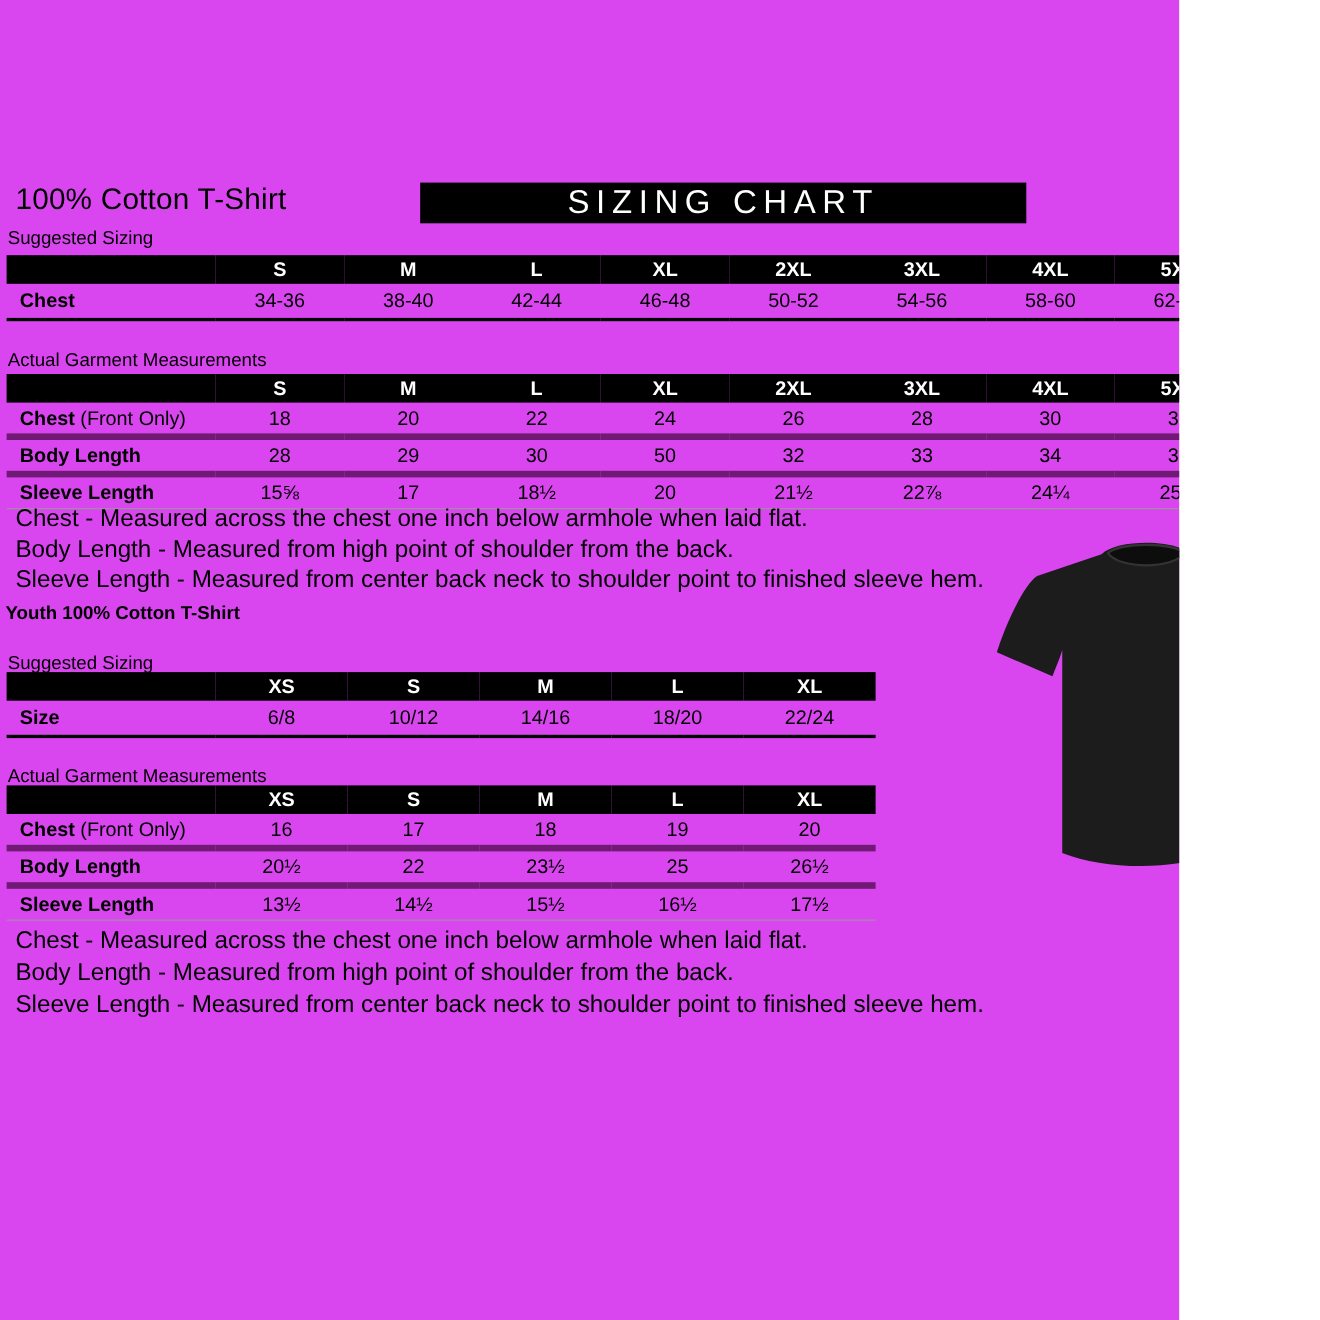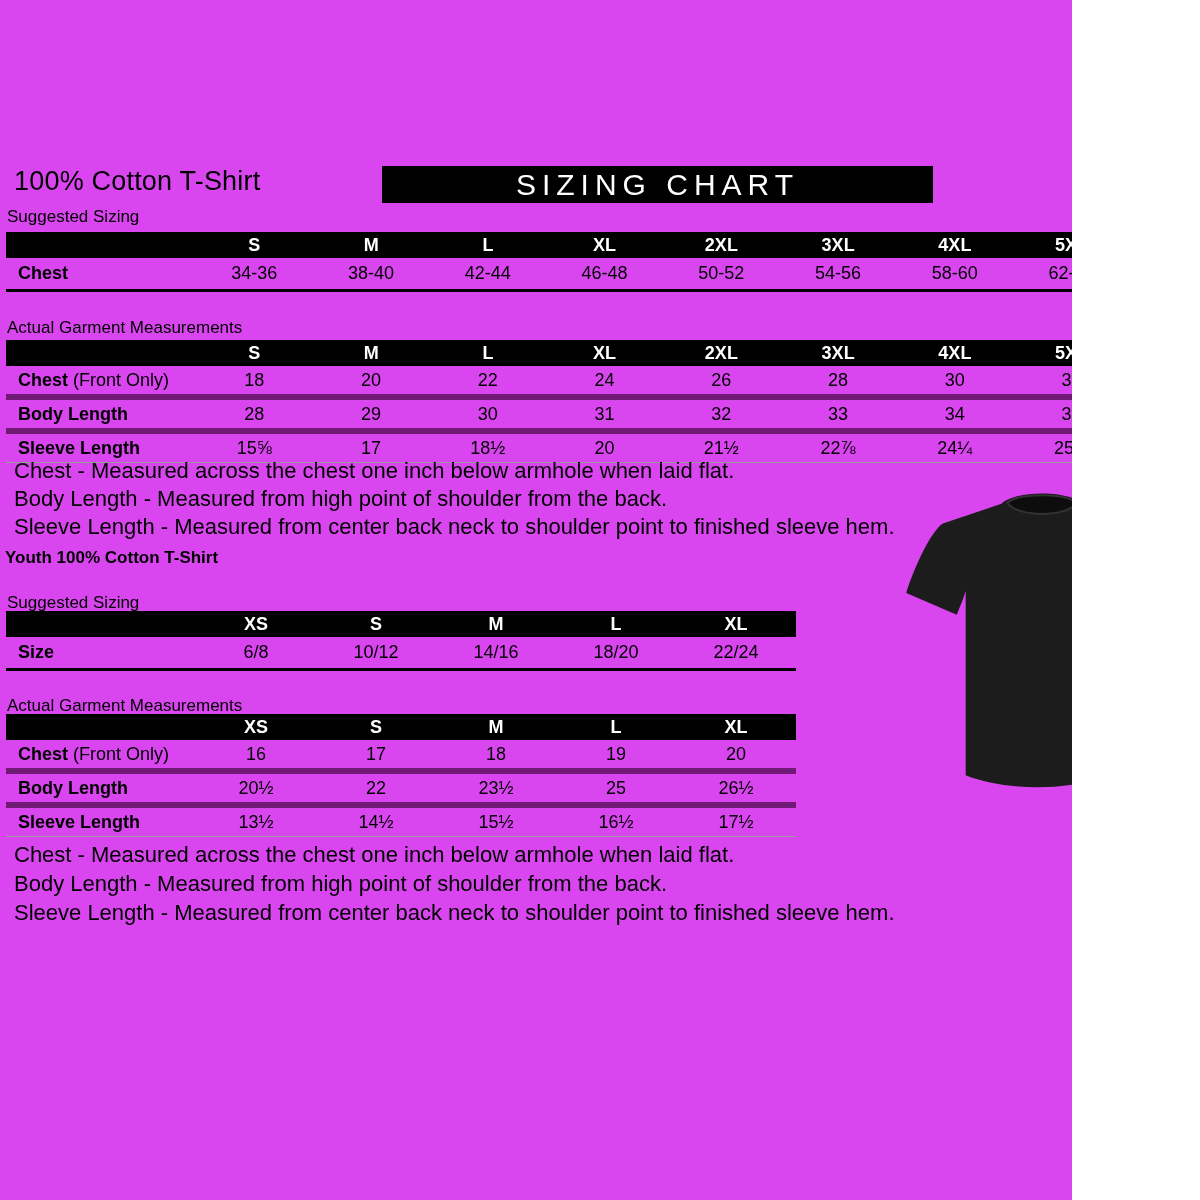--- a/index.html
+++ b/index.html
@@ -108,21 +108,21 @@
           <td>26</td>
           <td>28</td>
           <td>30</td>
           <td>32</td>
         </tr>
         <tr>
           <td class="rowlabel"><b>Body Length</b></td>
           <td>28</td>
           <td>29</td>
           <td>30</td>
-          <td>31</td>
+          <td>50</td>
           <td>32</td>
           <td>33</td>
           <td>34</td>
           <td>35</td>
         </tr>
         <tr>
           <td class="rowlabel"><b>Sleeve Length</b></td>
           <td>15⅝</td>
           <td>17</td>
           <td>18½</td>

